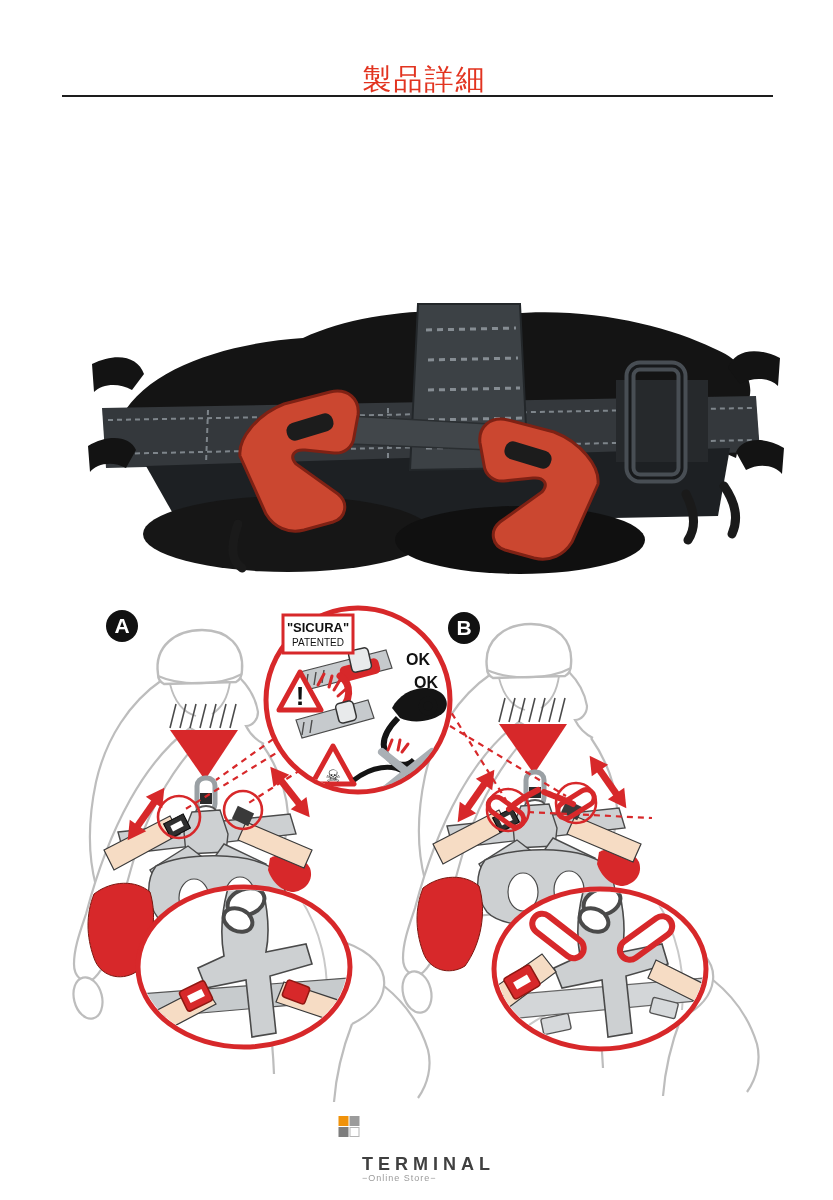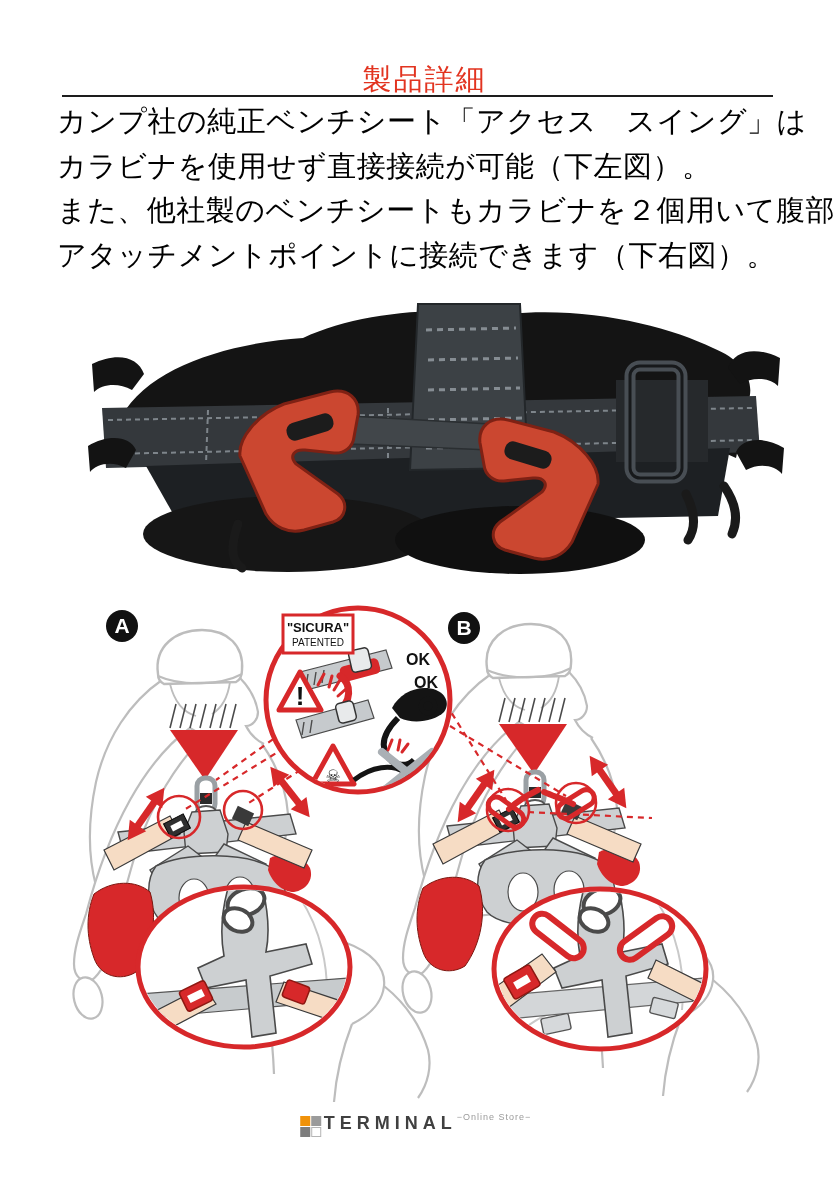--- a/index.html
+++ b/index.html
@@ -20,41 +20,35 @@
   .diagram-wrap{position:absolute;top:588px;left:0;width:833px;height:515px;margin:0;}
   .photo-wrap svg,.diagram-wrap svg{display:block;width:100%;height:100%;}
 
   .logo{position:absolute;top:1113px;left:50%;transform:translateX(-50%);
     display:flex;align-items:flex-start;gap:3px;}
   .logo-grid{display:grid;grid-template-columns:10px 10px;grid-template-rows:10px 10px;
     gap:1px;margin-top:3px;}
   .logo-grid span{display:block;width:10px;height:10px;}
   .sq1{background:#f0920a;} .sq2{background:#9b9b9b;}
   .sq3{background:#7d7d7d;} .sq4{background:#fff;border:1px solid #b5b5b5;box-sizing:border-box;}
-  .logo-text{display:flex;flex-direction:row;}
+  .logo-text{display:flex;flex-direction:column;margin-top:41px;}
   .brand{font-size:18px;font-weight:bold;color:#404040;letter-spacing:5px;line-height:20px;}
   .brand-sub{font-size:9px;color:#9b9b9b;letter-spacing:1px;
     margin-top:-1px;padding-right:2px;}
 
   text{font-family:"Liberation Sans","DejaVu Sans",sans-serif;}
 </style>
 </head>
 <body>
 
 <div class="page">
 
   <h1 class="page-title">製品詳細</h1>
   <div class="title-rule"></div>
 
-  <section class="description">
-    <p>カンプ社の純正ベンチシート「アクセス　スイング」は</p>
-    <p>カラビナを使用せず直接接続が可能（下左図）。</p>
-    <p>また、他社製のベンチシートもカラビナを２個用いて腹部</p>
-    <p>アタッチメントポイントに接続できます（下右図）。</p>
-  </section>
 
   <figure class="photo-wrap">
     <svg viewBox="0 0 697 280">
 
       <path d="M34,118 C60,70 140,45 215,40 C270,14 350,8 420,16 C500,8 580,28 625,50 C655,62 668,84 660,104 L648,160 C590,132 500,118 430,116 L250,120 C165,118 88,128 50,146 Z" fill="#141414"></path>
 
       <path d="M14,110 L668,98 L672,154 L18,170 Z" fill="#34383c"></path>
       <g stroke="#7e858b" stroke-width="2" stroke-dasharray="5 4">
         <path d="M20,122 L664,110" fill="none"></path>
         <path d="M20,156 L666,142" fill="none"></path>

